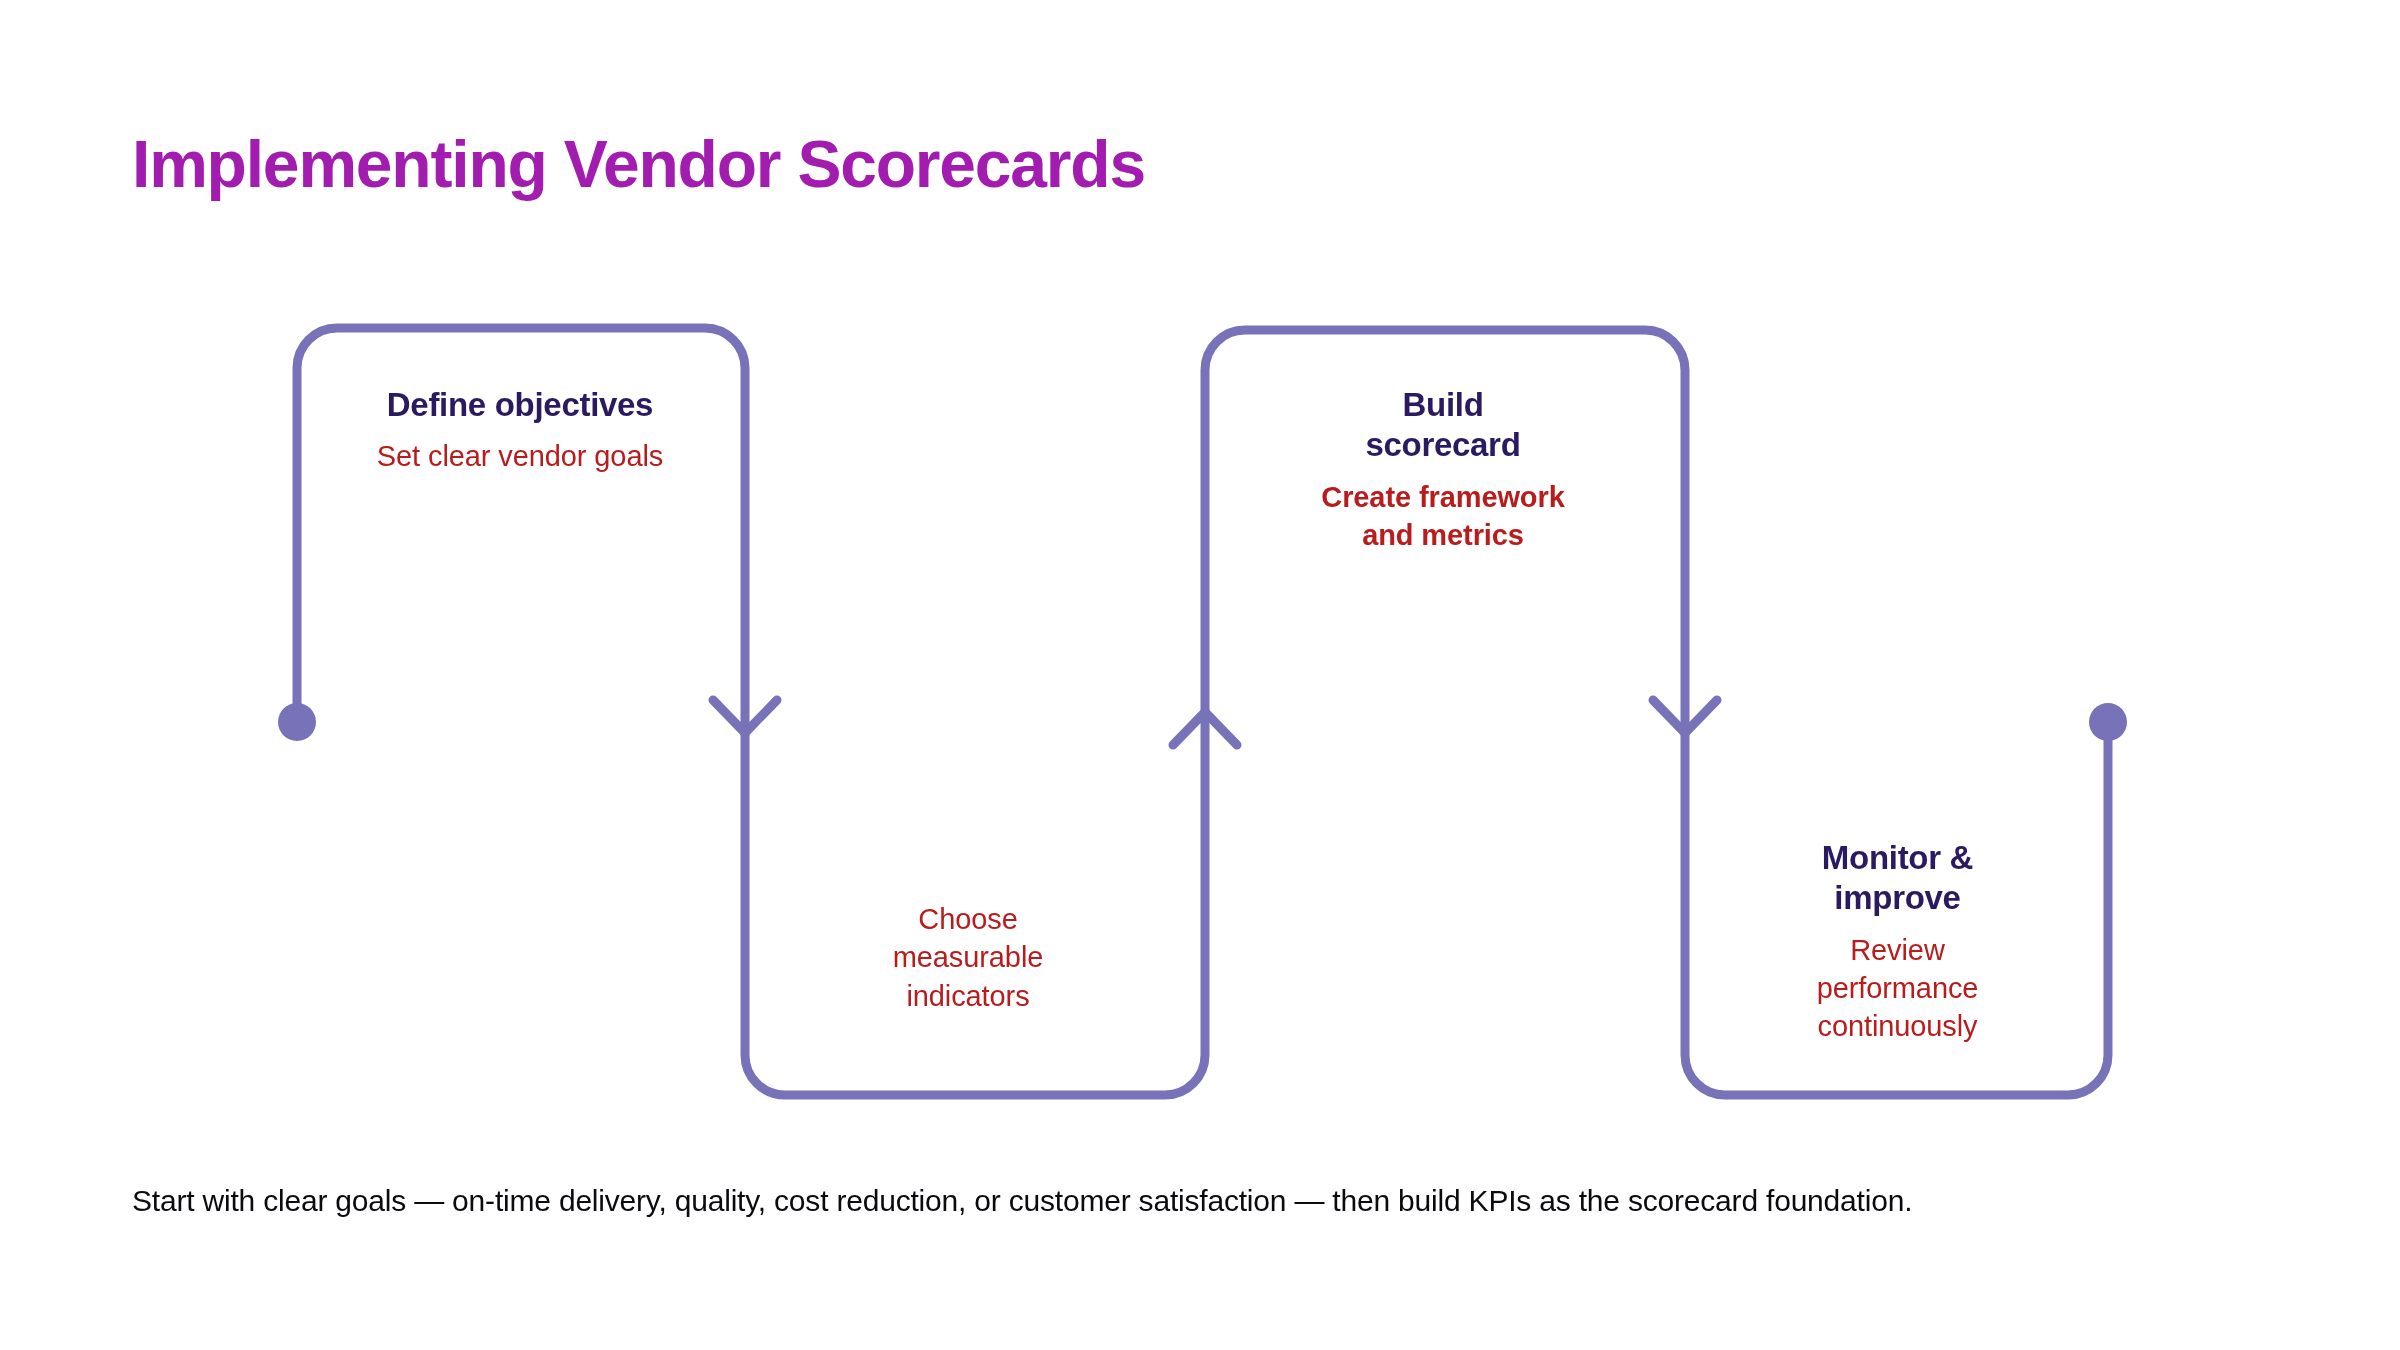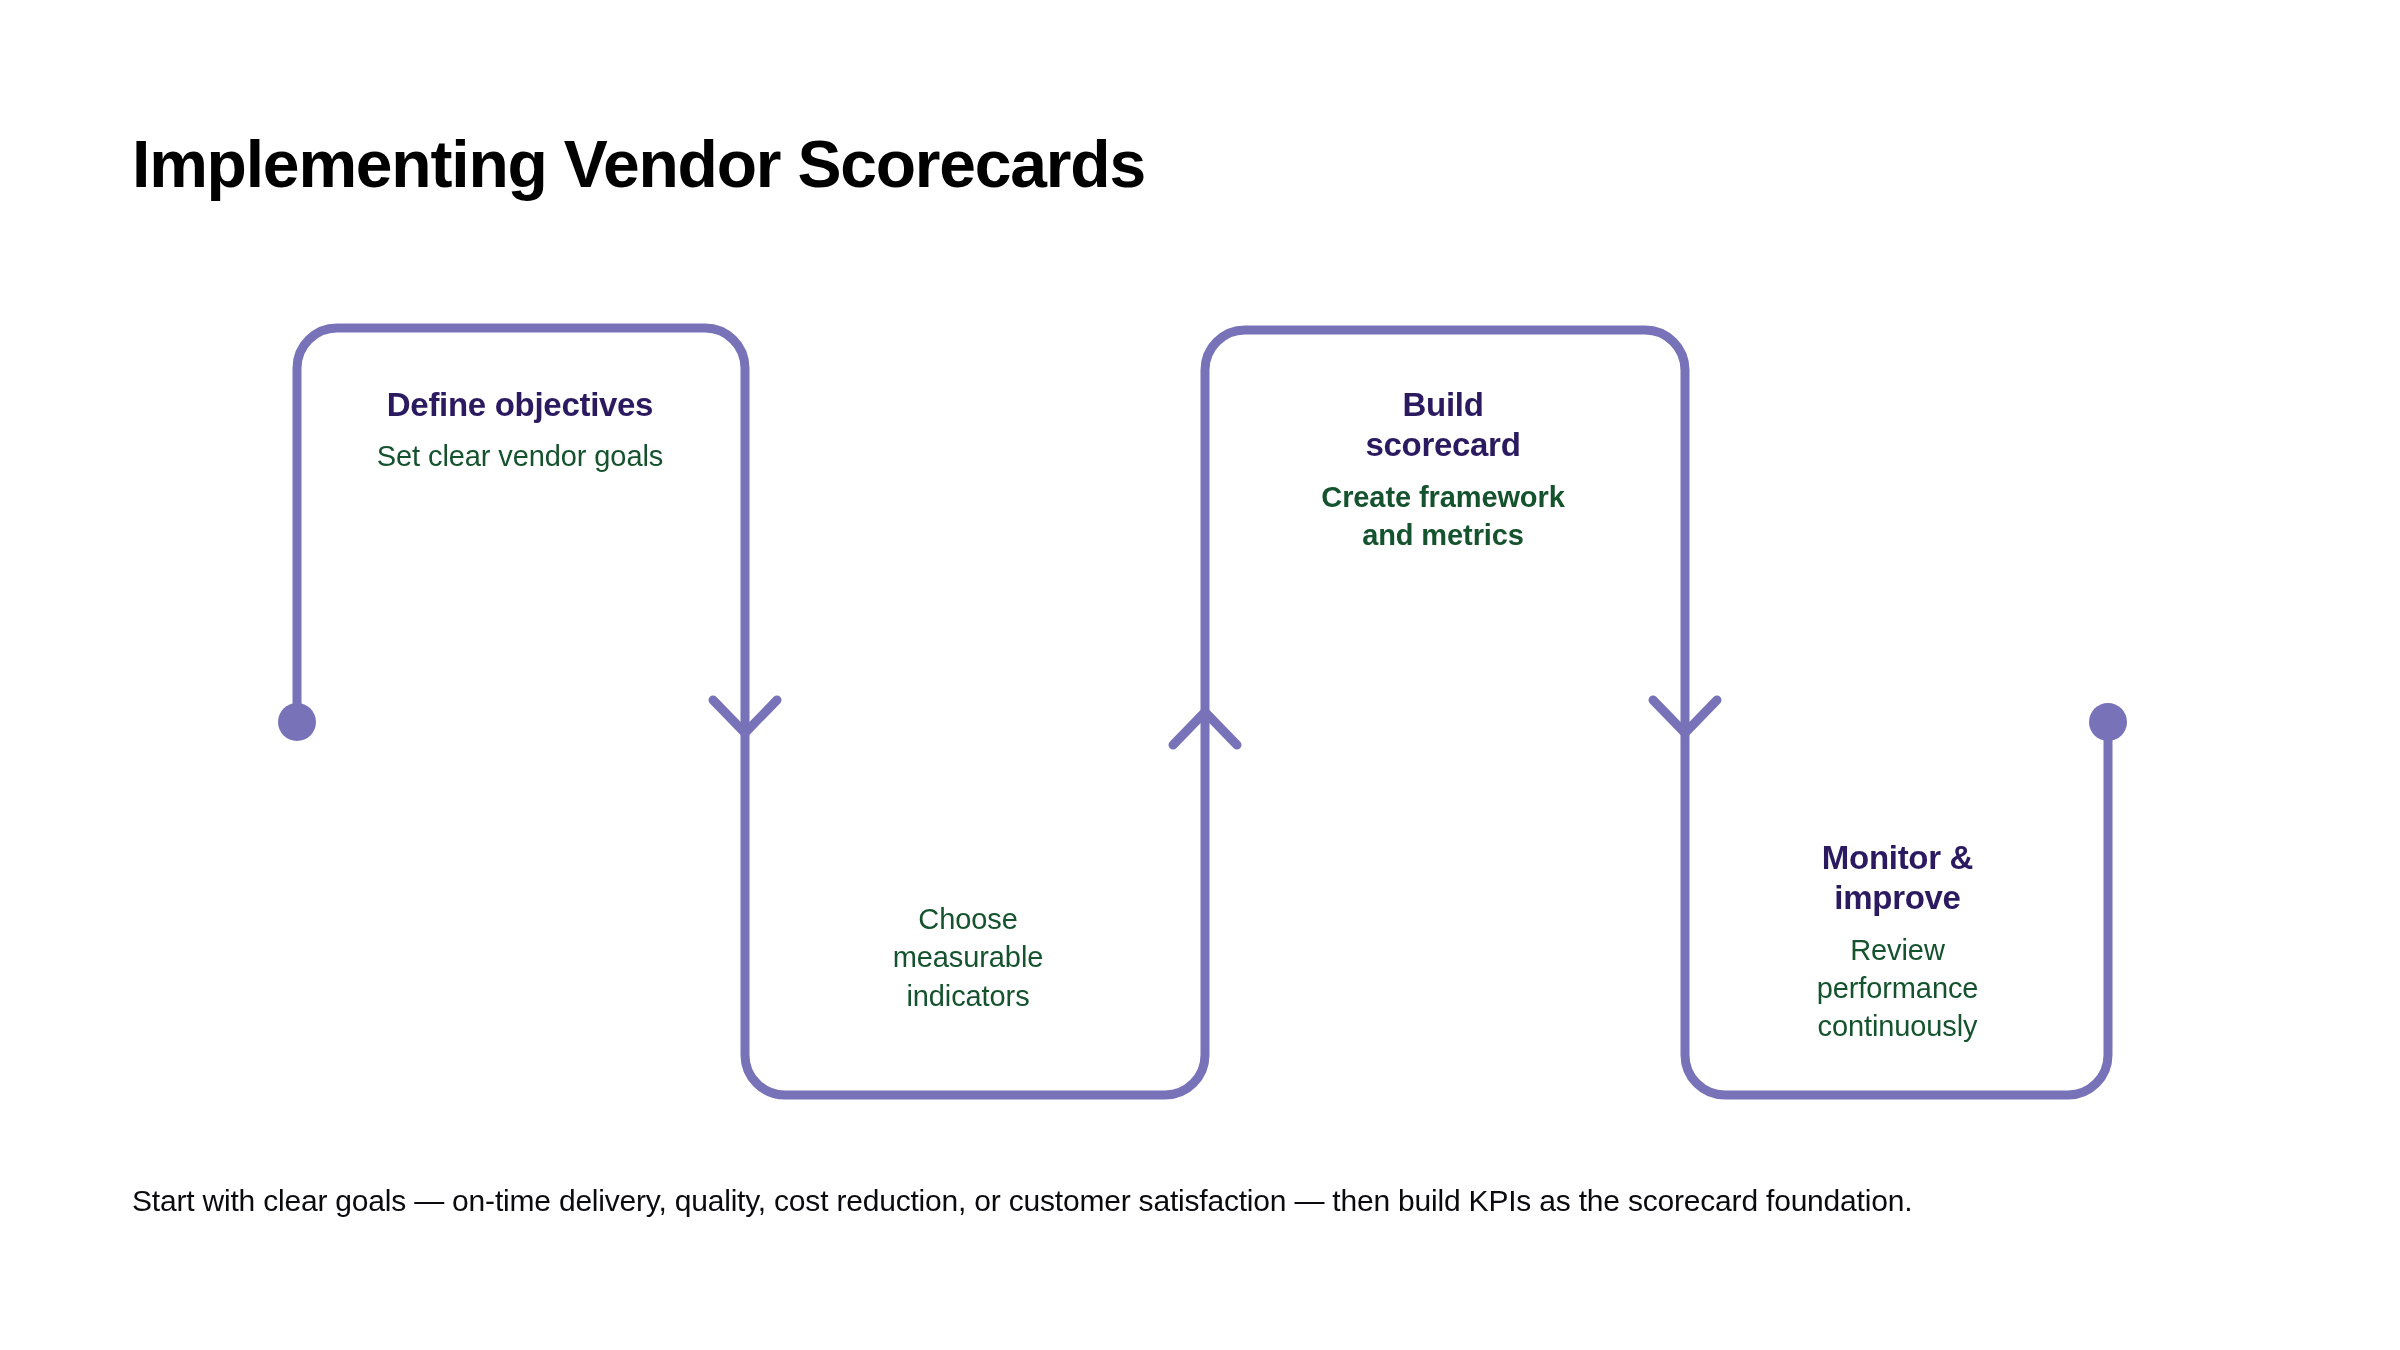--- a/index.html
+++ b/index.html
@@ -21,21 +21,21 @@
     height: 1350px;
     background: #ffffff;
   }
 
   #page-title {
     position: absolute;
     left: 132px;
     top: 130px;
     font-size: 66px;
     font-weight: 700;
-    color: #000000;
+    color: #a21caf;
     letter-spacing: -1.2px;
     line-height: 1.05;
     white-space: nowrap;
   }
 
   #flow-svg {
     position: absolute;
     left: 0;
     top: 0;
     width: 2400px;
@@ -54,21 +54,21 @@
     font-weight: 700;
     color: #2b1a60;
     line-height: 1.22;
     letter-spacing: -0.3px;
     margin: 0 0 12px 0;
   }
 
   .step-desc {
     font-size: 29px;
     font-weight: 400;
-    color: #14532d;
+    color: #b91c1c;
     line-height: 1.32;
     letter-spacing: -0.1px;
     margin: 0;
   }
 
   #caption {
     position: absolute;
     left: 132px;
     top: 1184px;
     font-size: 30px;

